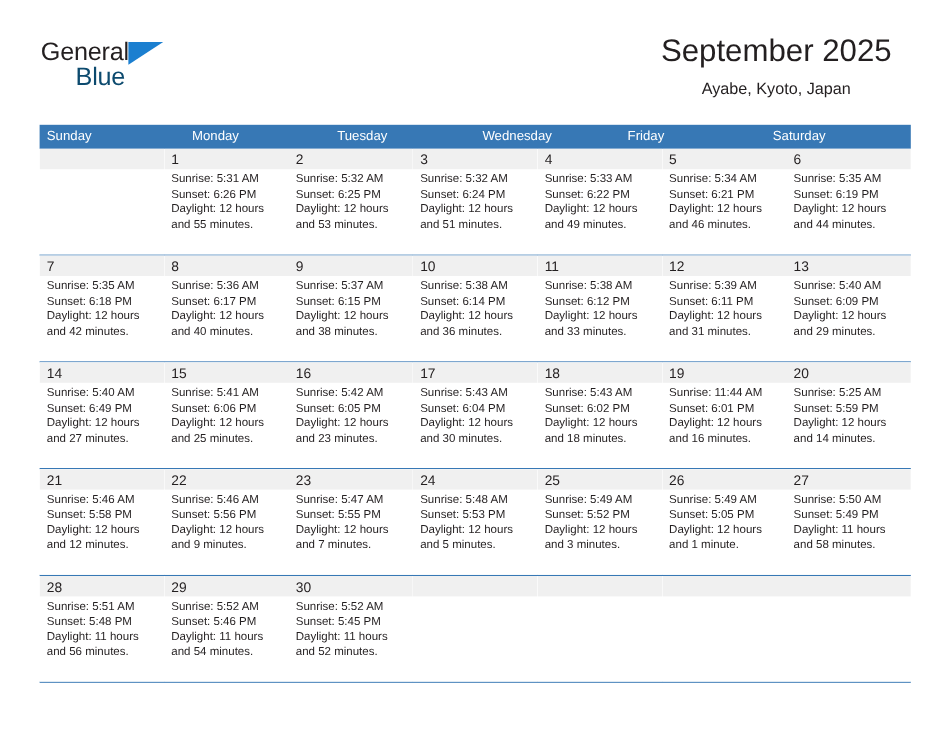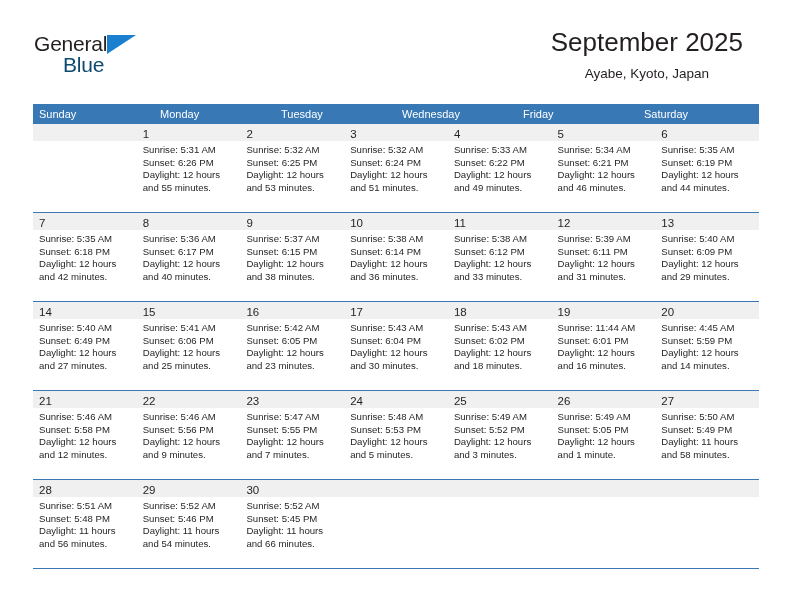--- a/index.html
+++ b/index.html
@@ -360,21 +360,21 @@
         <div class="day-info">
           <div>Sunrise: 11:44 AM</div>
           <div>Sunset: 6:01 PM</div>
           <div>Daylight: 12 hours</div>
           <div>and 16 minutes.</div>
         </div>
       </div>
       <div class="day">
         <div class="daynum-band"><span class="daynum">20</span></div>
         <div class="day-info">
-          <div>Sunrise: 4:45 AM</div>
+          <div>Sunrise: 5:25 AM</div>
           <div>Sunset: 5:59 PM</div>
           <div>Daylight: 12 hours</div>
           <div>and 14 minutes.</div>
         </div>
       </div>
     </div>
 
     <div class="week">
       <div class="day">
         <div class="daynum-band"><span class="daynum">21</span></div>
@@ -459,21 +459,21 @@
           <div>Daylight: 11 hours</div>
           <div>and 54 minutes.</div>
         </div>
       </div>
       <div class="day">
         <div class="daynum-band"><span class="daynum">30</span></div>
         <div class="day-info">
           <div>Sunrise: 5:52 AM</div>
           <div>Sunset: 5:45 PM</div>
           <div>Daylight: 11 hours</div>
-          <div>and 66 minutes.</div>
+          <div>and 52 minutes.</div>
         </div>
       </div>
       <div class="day empty">
         <div class="daynum-band"><span class="daynum"></span></div>
         <div class="day-info">
           <div></div>
           <div></div>
           <div></div>
           <div></div>
         </div>

